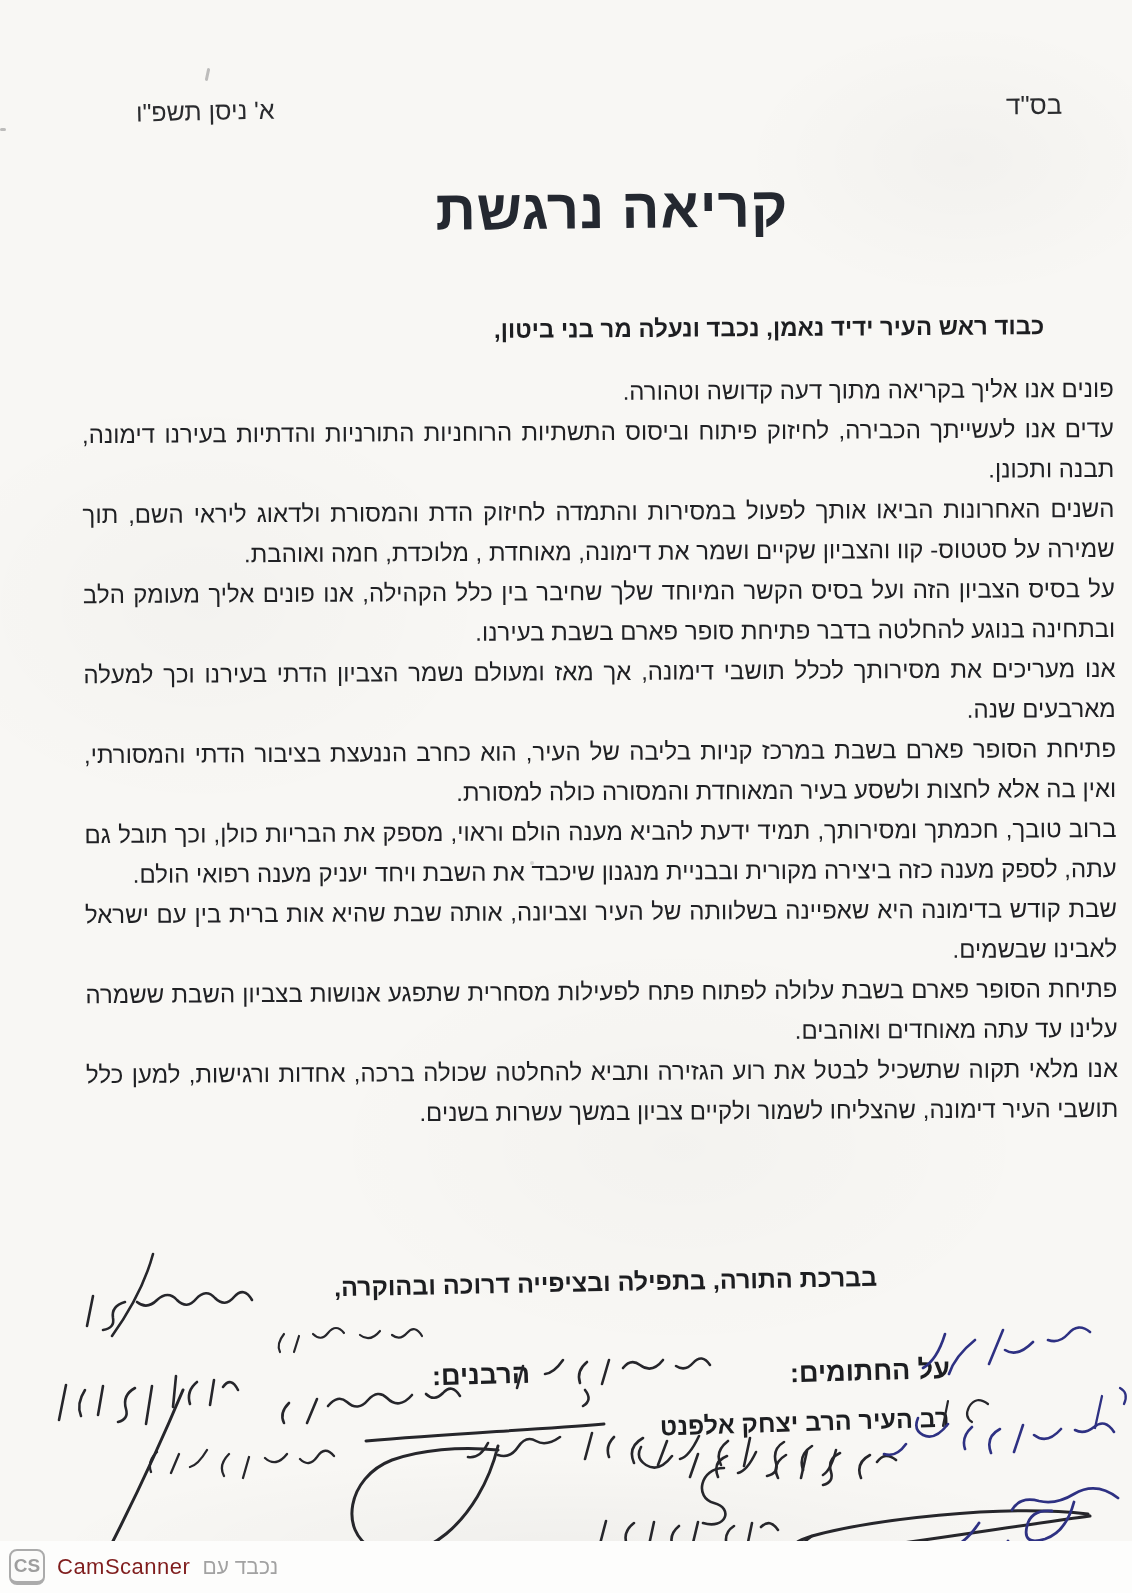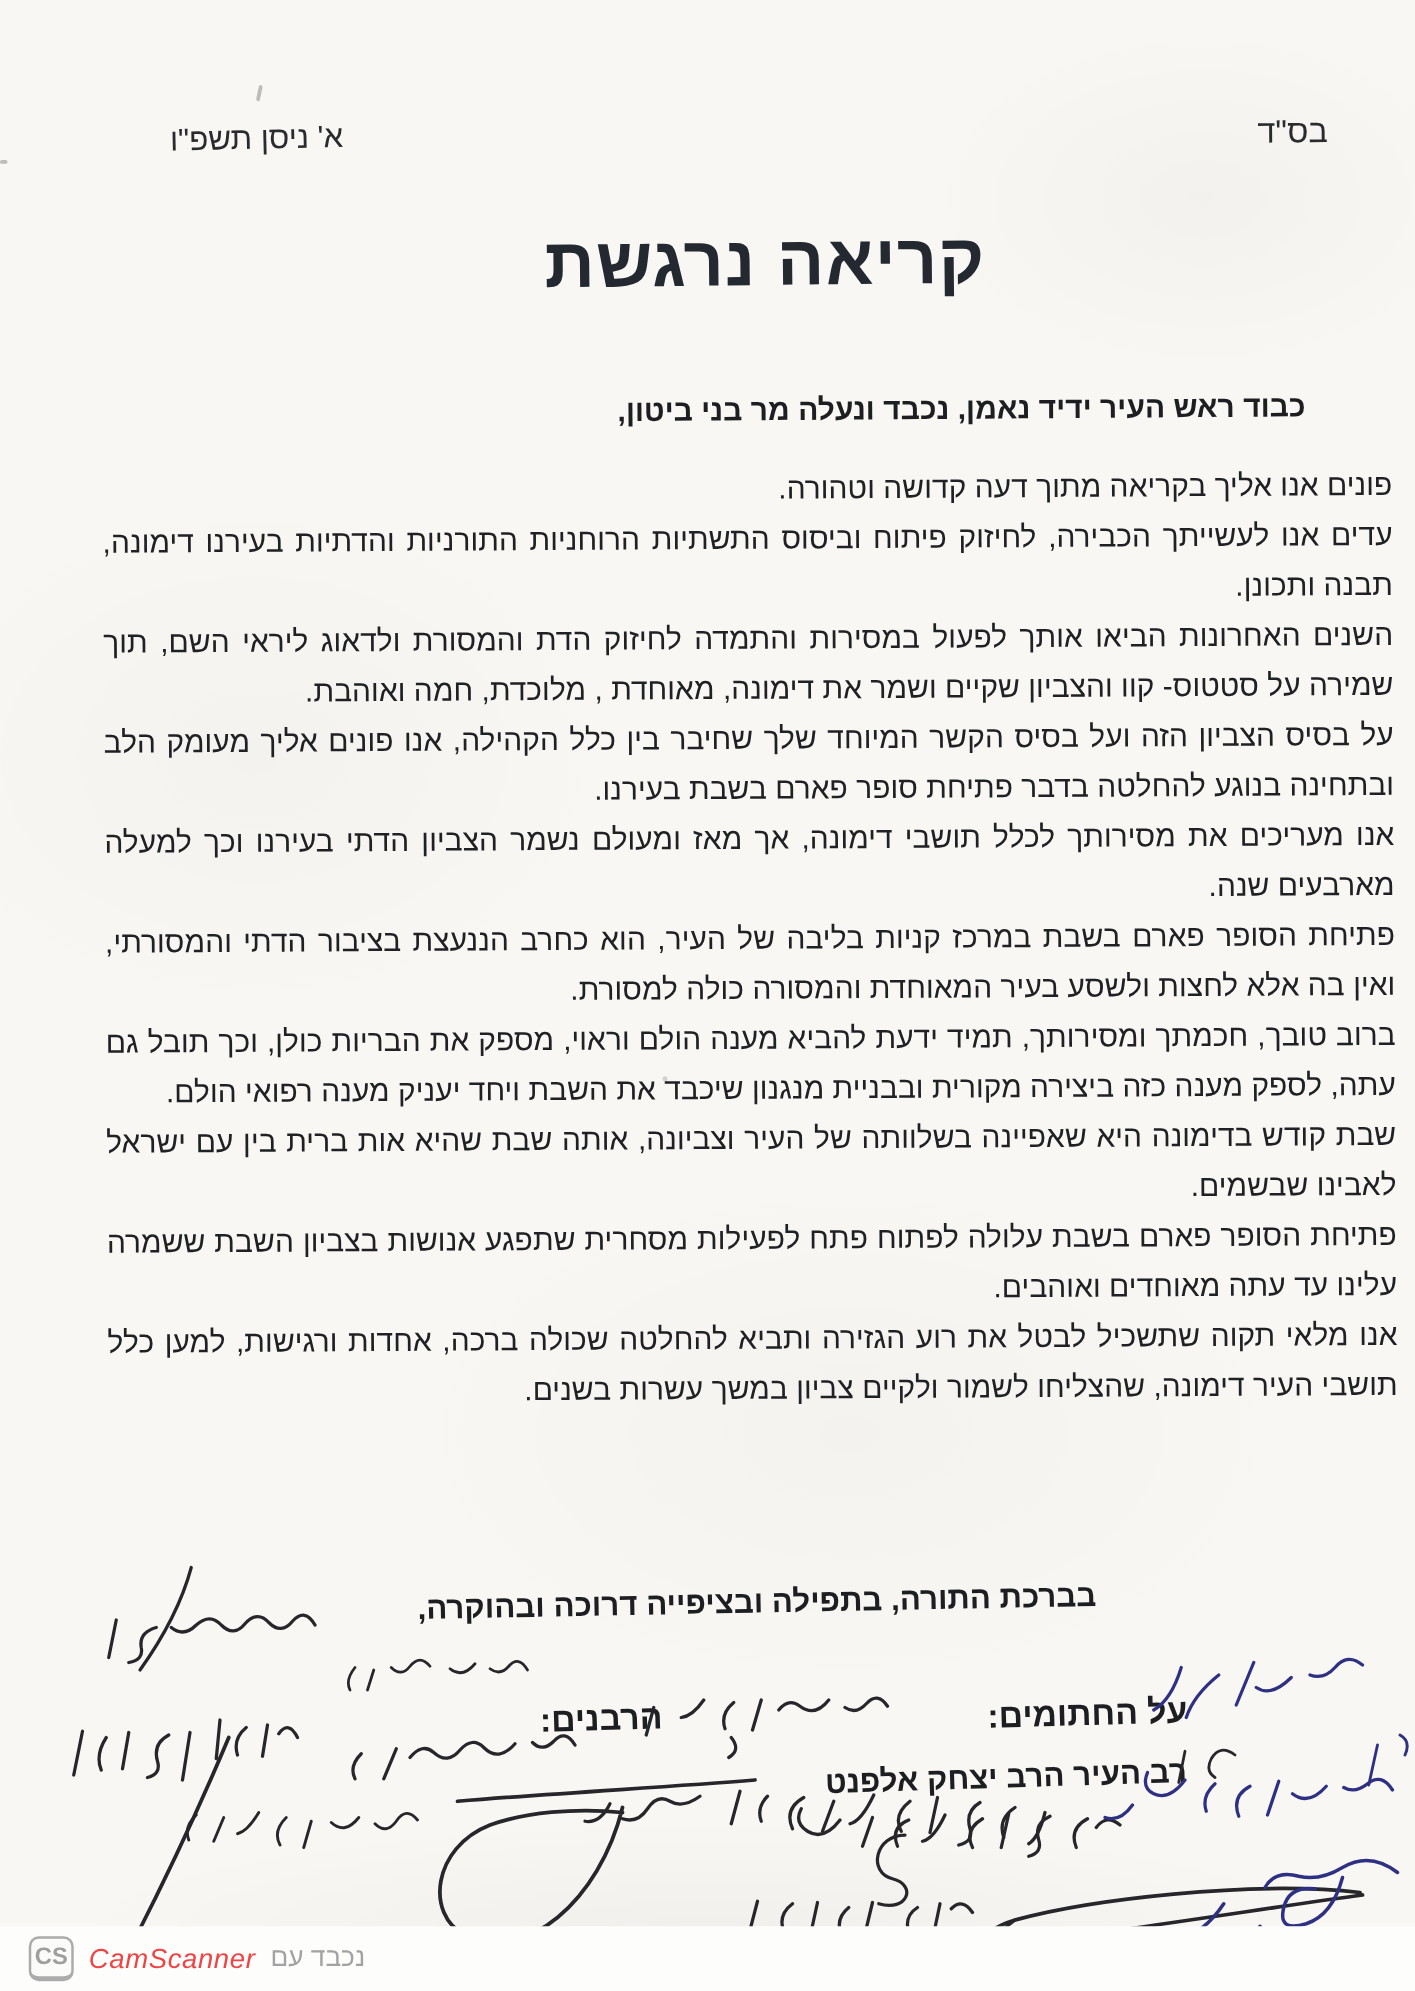--- a/index.html
+++ b/index.html
@@ -64,30 +64,30 @@
   .mayor-rabbi{
     position:absolute;top:1408px;right:182px;
     direction:rtl;font-size:25px;font-weight:700;color:#1d1e21;
     transform:rotate(-1.8deg);
   }
   .ink{position:absolute;top:0;left:0;width:1132px;height:1593px;pointer-events:none;}
   .footer{
     position:absolute;left:0;right:0;bottom:0;height:52px;
     background:#fdfdfc;
     display:flex;align-items:center;gap:12px;
-    padding-left:23px;box-sizing:border-box;
+    padding-left:9px;box-sizing:border-box;
   }
   .cs-badge{
     width:36px;height:36px;flex:0 0 auto;
     border:2px solid #ababab;border-bottom-width:4px;border-radius:8px;
     color:#9e9e9e;font-weight:700;font-size:19px;
     display:flex;align-items:center;justify-content:center;
     background:#fbfbfa;box-sizing:border-box;
   }
-  .footer-text{font-size:22px;color:#ef4444;letter-spacing:0.5px;font-style:italic;}
+  .footer-text{font-size:22px;color:#7f1d1d;letter-spacing:0.5px;}
   .footer-text-he{font-size:21px;color:#a2a2a2;direction:rtl;}
   .artifact{position:absolute;background:#8c8c8c;opacity:0.55;border-radius:2px;}
   .art-apostrophe{top:68px;left:206px;width:3px;height:13px;transform:rotate(12deg);}
   .art-edge{top:128px;left:0px;width:6px;height:3px;}
   .art-dot{top:861px;left:530px;width:4px;height:4px;border-radius:50%;opacity:0.35;}
 </style>
 </head>
 <body>
 
 <div class="page">

